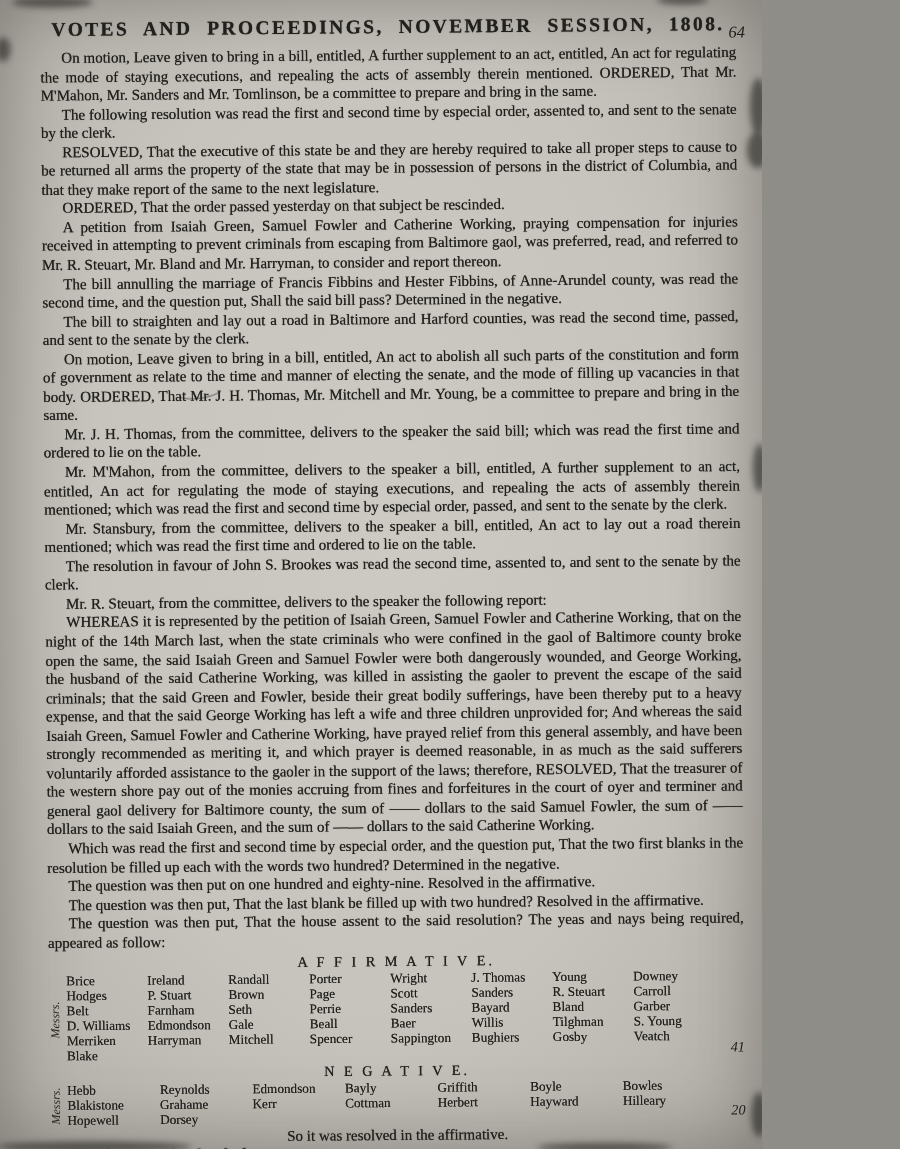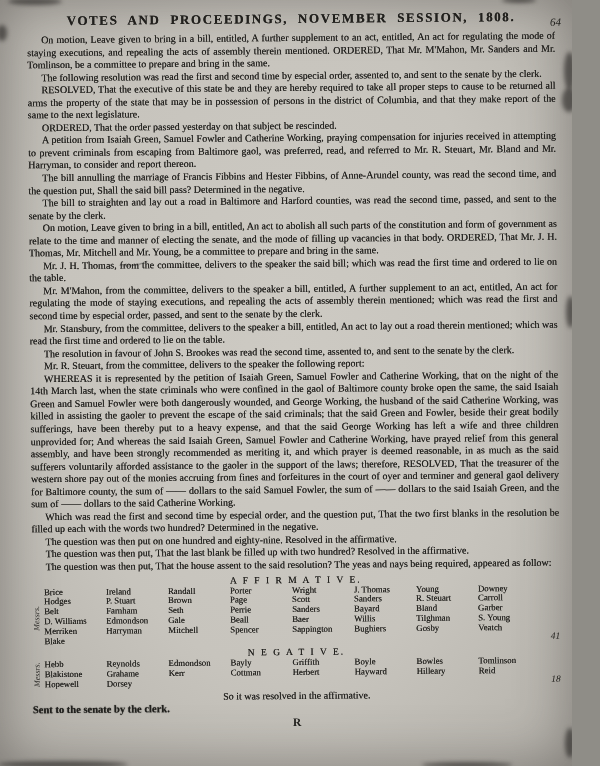--- a/index.html
+++ b/index.html
@@ -1,20 +1,20 @@
 <!DOCTYPE html>
 <html><head>
 <meta charset="utf-8">
 <style>
   * { margin:0; padding:0; box-sizing:border-box; }
   html, body { width:600px; height:766px; }
   body { background:#8f8d87; font-family:"Liberation Serif", serif; }
 
   .page {
-    position:relative; width:572px; height:766px; overflow:hidden;
+    position:relative; width:508px; height:766px; overflow:hidden;
     background: radial-gradient(ellipse at 50% 45%, #cdcac3 0%, #c7c4bd 55%, #b3b0a9 100%);
     box-shadow: inset 0 0 55px rgba(55,52,48,.45);
     color:#21201d;
   }
   .content { position:absolute; left:30px; right:14px; top:9px; transform:rotate(-0.5deg); }
 
   .header { position:relative; text-align:center; margin-bottom:5px; }
   .title { font-size:13px; font-weight:bold; letter-spacing:1.6px; word-spacing:5px;
            text-shadow:0 0 .6px rgba(25,24,22,.8); }
   .page-number { position:absolute; right:-6px; top:9px; font-size:11px; font-style:italic; }
@@ -199,26 +199,22 @@
                 <span>Herbert</span>
               </div>
             <div class="vote-col">
                 <span>Boyle</span>
                 <span>Hayward</span>
               </div>
             <div class="vote-col">
                 <span>Bowles</span>
                 <span>Hilleary</span>
               </div>
-            <div class="vote-col">
-                <span>Tomlinson</span>
-                <span>Reid</span>
-              </div>
           </div>
-          <div class="vote-count">18</div>
+          <div class="vote-count">20</div>
         </div>
       </div>
 
       <div class="result-line">So it was resolved in the affirmative.</div>
       <div class="sent-line">Sent to the senate by the clerk.</div>
       <div class="catchword">R</div>
 
     </div>
   </div>
 </div>

